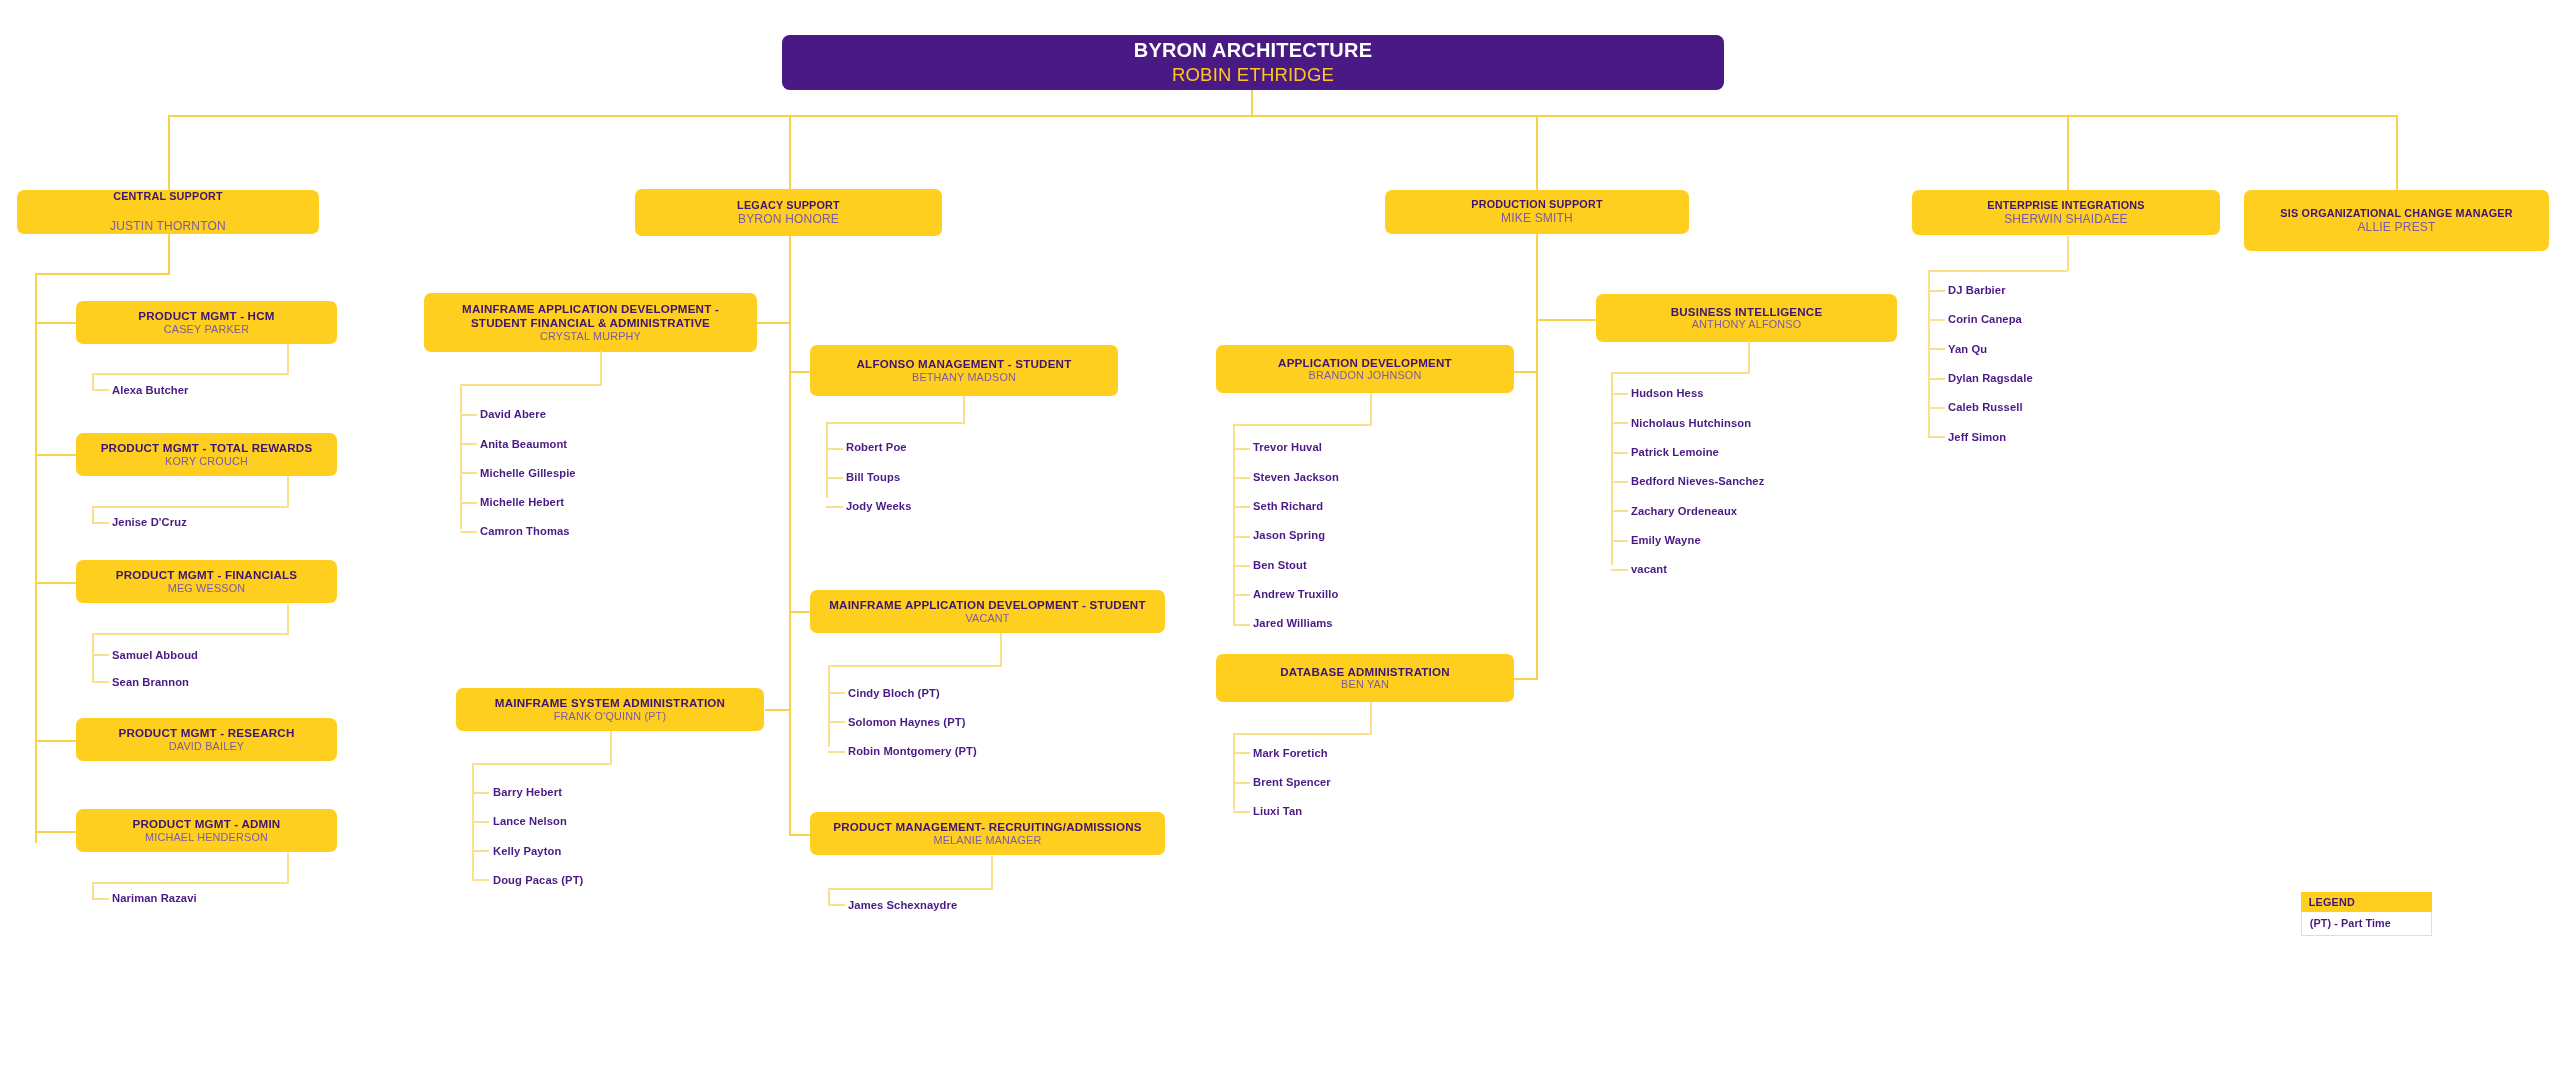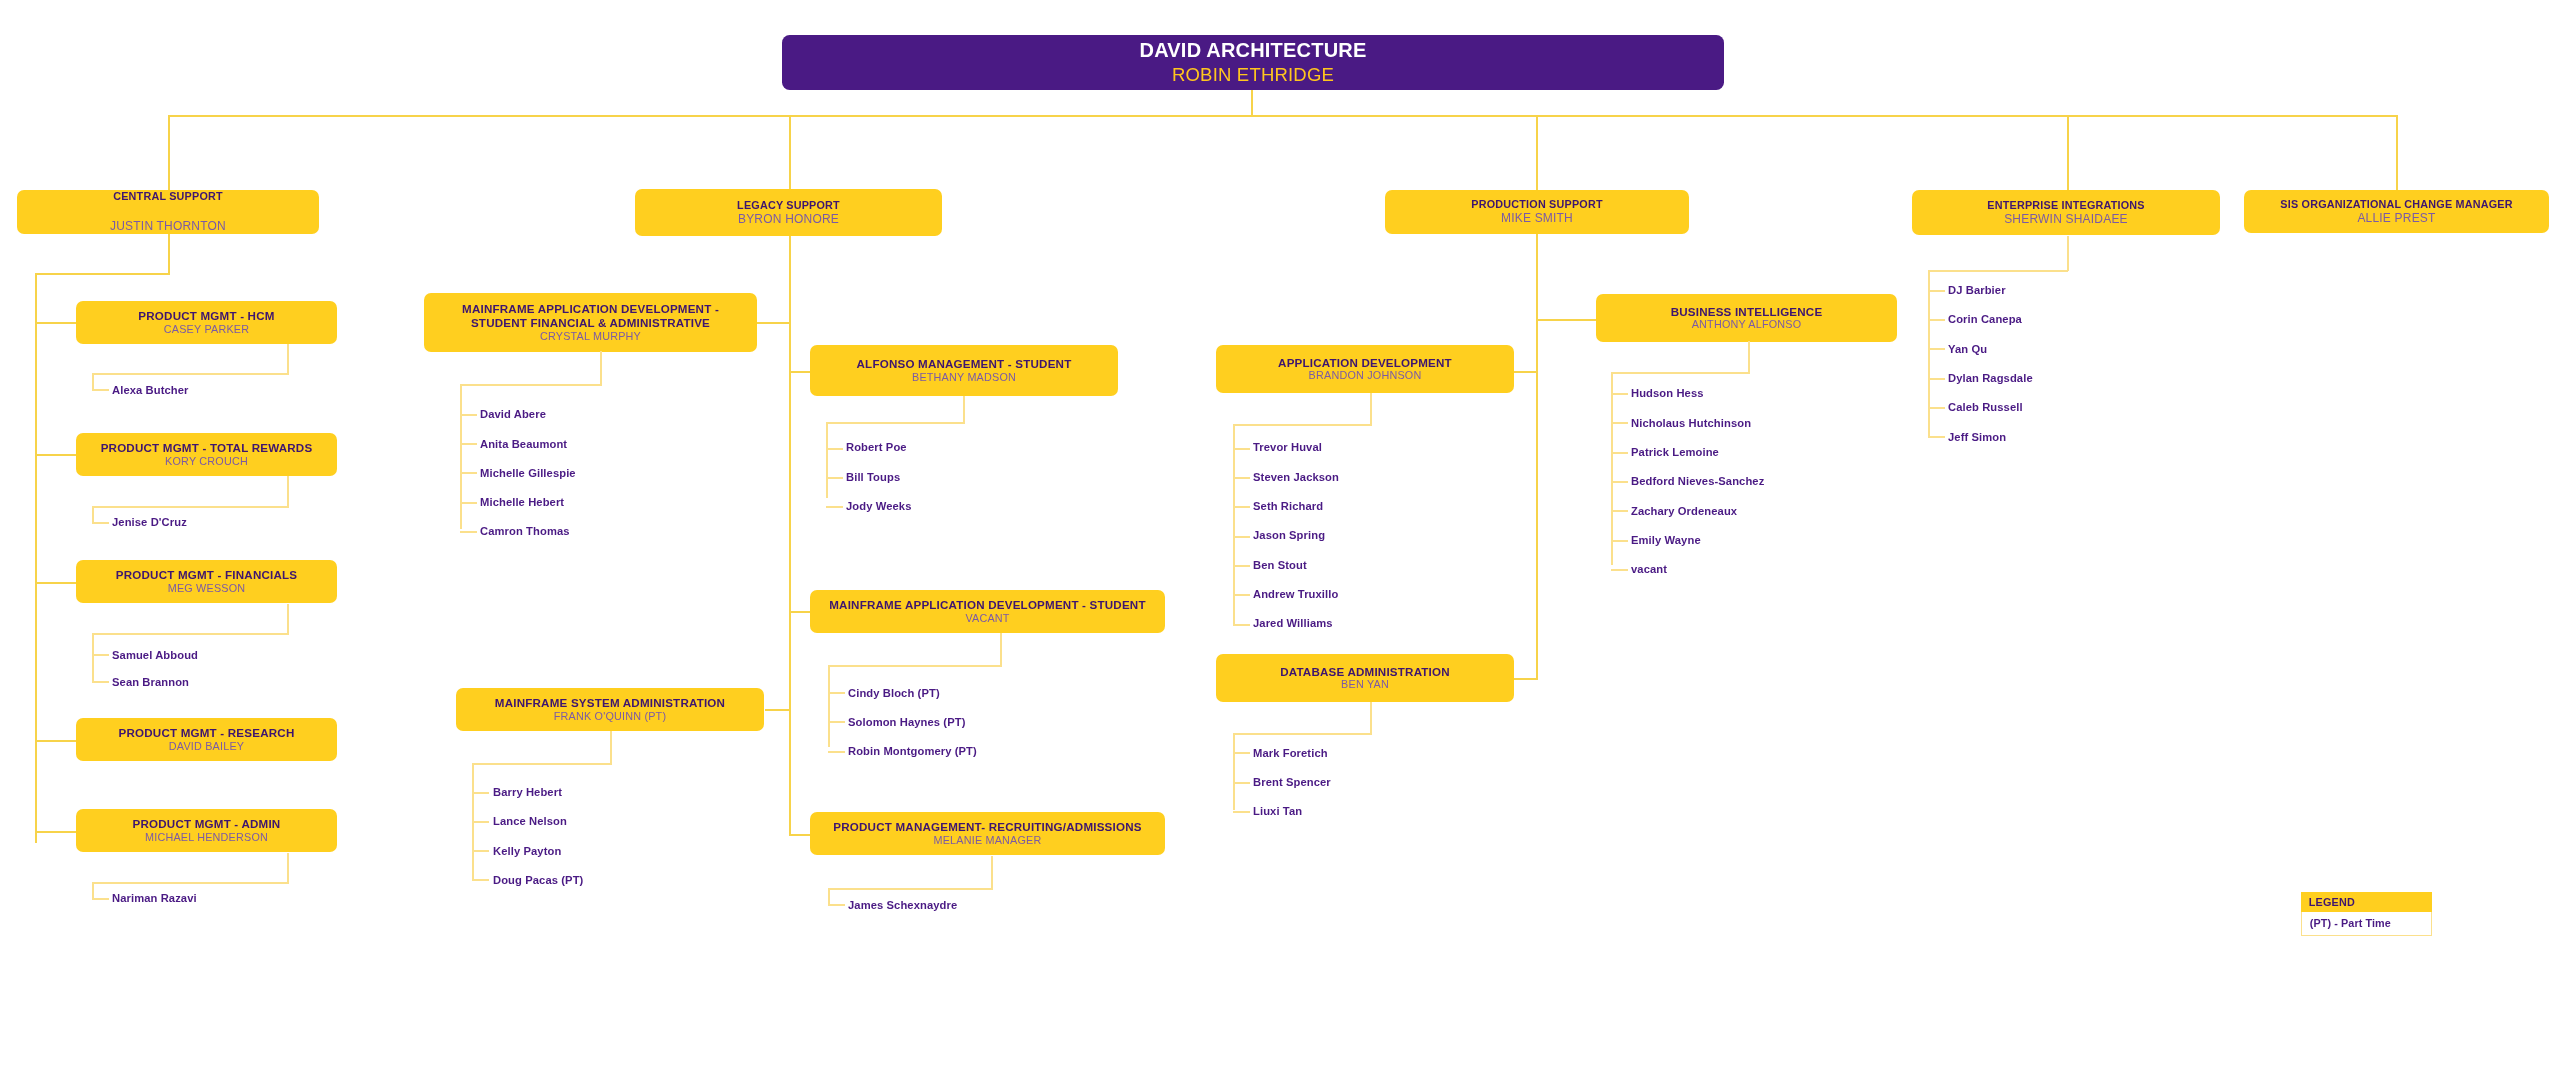--- a/index.html
+++ b/index.html
@@ -84,21 +84,21 @@
     border:0.8px solid #FBE08C;border-top:none;
     letter-spacing:0.1px;
   }
 </style>
 </head>
 <body>
 
 <div id="chart">
 
   <div class="node-root" style="left:782px;top:35px;width:942px;height:55px;">
-    <div class="t">DAVID ARCHITECTURE</div>
+    <div class="t">BYRON ARCHITECTURE</div>
     <div class="s">ROBIN ETHRIDGE</div>
   </div>
 
   <div class="ln v" style="left:1251px;top:90px;height:25.4px;"></div>
 
   <div class="ln h" style="left:168px;top:115px;width:2228px;"></div>
 
   <div class="ln v" style="left:168px;top:115px;height:76px;"></div>
   <div class="ln v" style="left:789px;top:115px;height:75px;"></div>
   <div class="ln v" style="left:1536px;top:115px;height:76px;"></div>
@@ -118,21 +118,21 @@
   <div class="node lvl1" style="left:1385px;top:190px;width:304px;height:44px;">
     <div class="t">PRODUCTION SUPPORT</div>
     <div class="s">MIKE SMITH</div>
   </div>
 
   <div class="node lvl1" style="left:1912px;top:190px;width:308px;height:45px;">
     <div class="t">ENTERPRISE INTEGRATIONS</div>
     <div class="s">SHERWIN SHAIDAEE</div>
   </div>
 
-  <div class="node lvl1" style="left:2244px;top:190px;width:305px;height:43px;">
+  <div class="node lvl1" style="left:2244px;top:190px;width:305px;height:61px;">
     <div class="t">SIS ORGANIZATIONAL CHANGE MANAGER</div>
     <div class="s">ALLIE PREST</div>
   </div>
 
   <div class="ln v" style="left:168px;top:234px;height:40px;"></div>
   <div class="ln h" style="left:35px;top:273px;width:135px;"></div>
 
   <div class="ln v" style="left:35px;top:273px;height:570px;"></div>
 
   <div class="ln h" style="left:35px;top:322px;width:42px;"></div>

